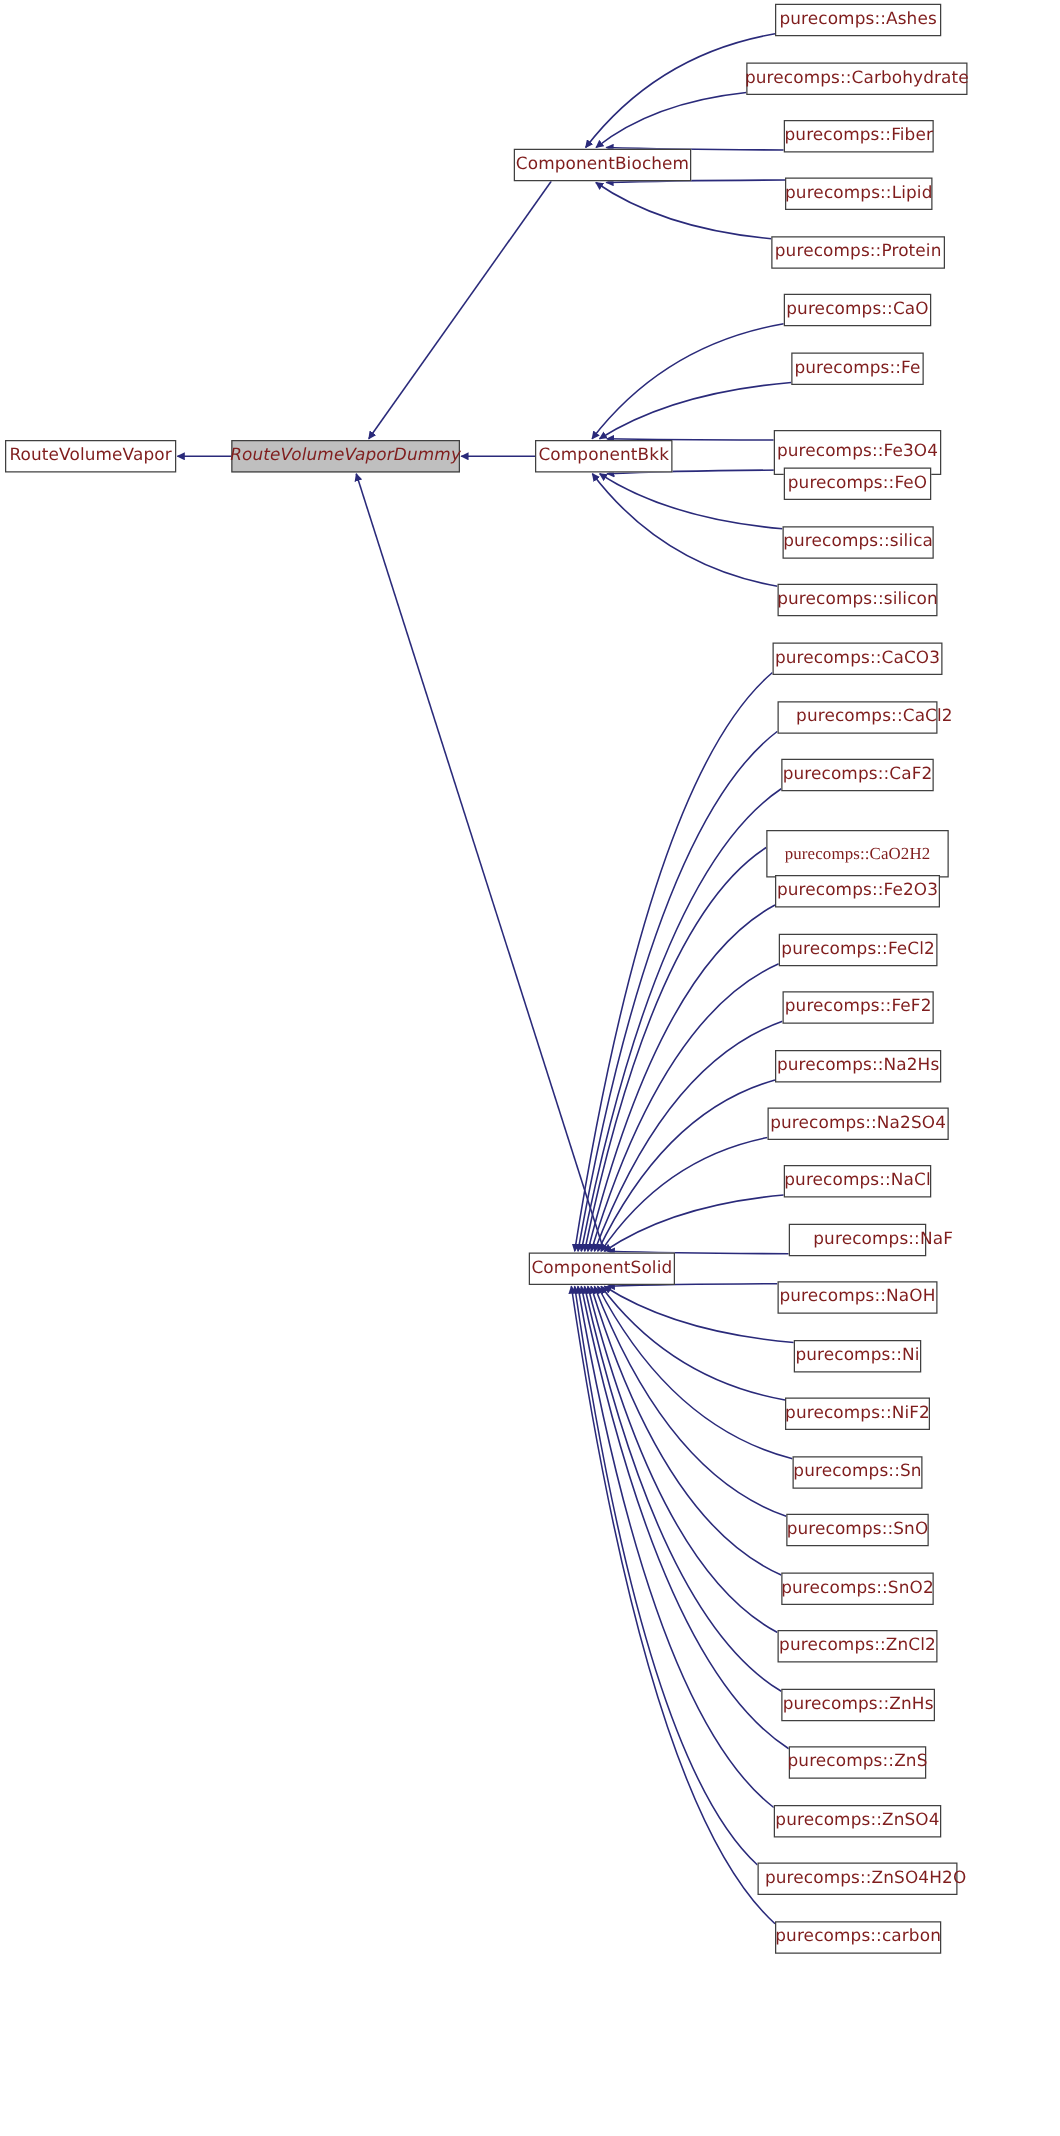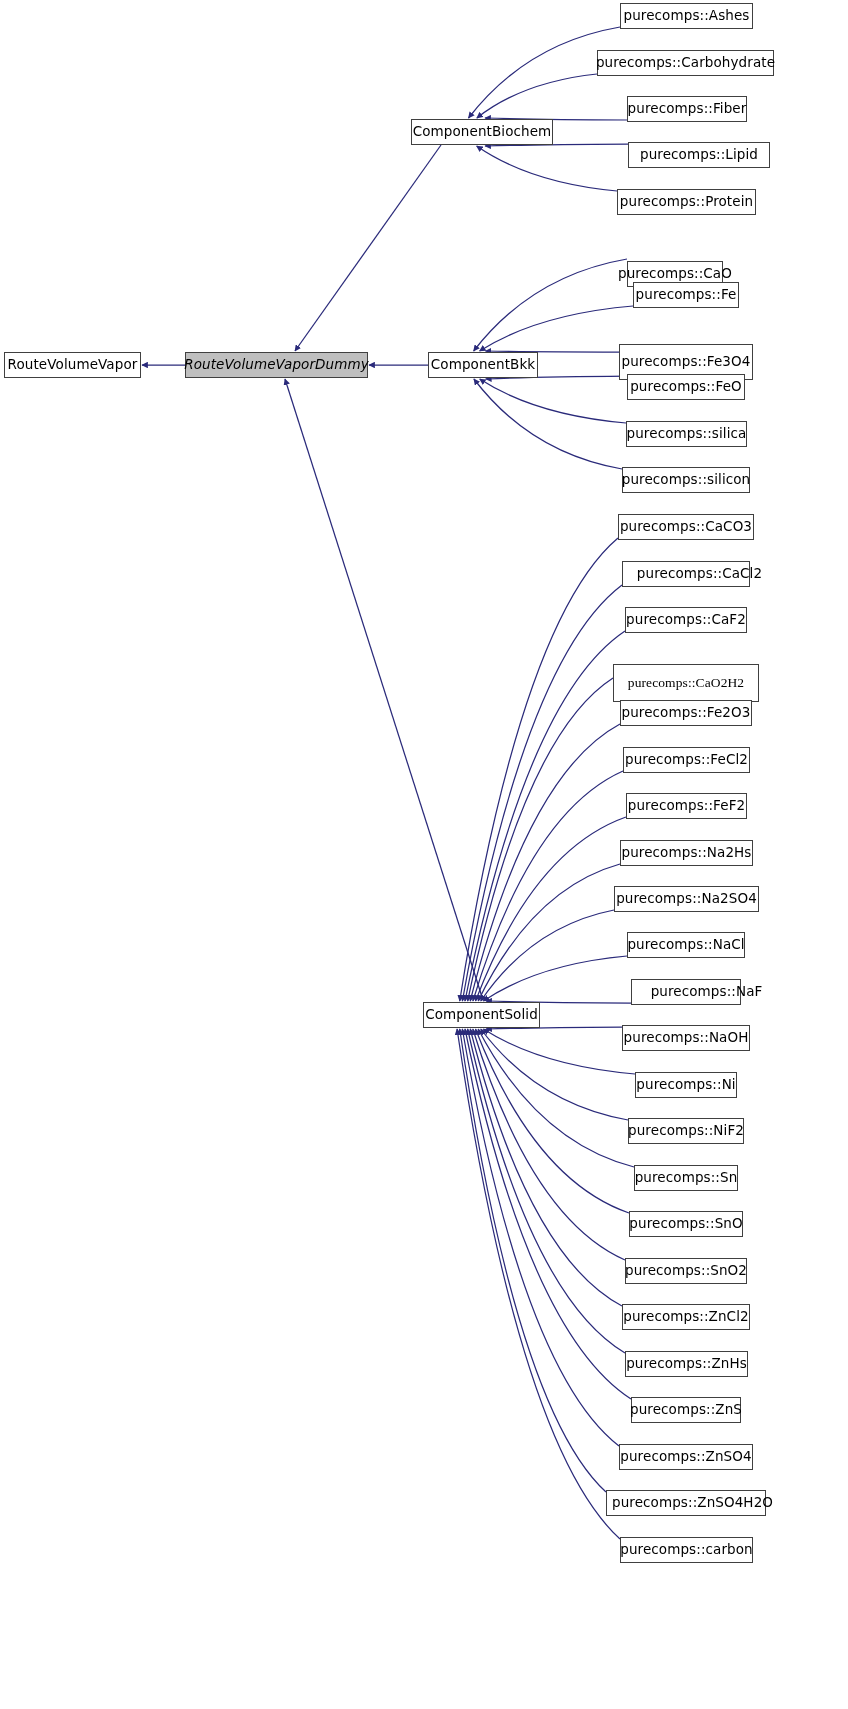--- a/index.html
+++ b/index.html
@@ -16,21 +16,21 @@
     position:absolute;
     left:0;top:0;
     width:848px;height:1709px;
     pointer-events:none;
   }
   .node{
     position:absolute;
     box-sizing:border-box;
     border:1px solid #404040;
     background:#ffffff;
-    color:#000000;
+    color:#7f1d1d;
     font-size:13.5px;
     line-height:1;
     display:flex;
     align-items:center;
     justify-content:center;
     white-space:nowrap;
     letter-spacing:0.1px;
     z-index:5;
     text-align:center;
   }
@@ -113,27 +113,27 @@
     </div>
     <div class="node" style="left: 620px; top: 3px; width: 133px; height: 26px;">
       <span class="node-label">purecomps::Ashes</span>
     </div>
     <div class="node" style="left: 597px; top: 50px; width: 177px; height: 26px;">
       <span class="node-label">purecomps::Carbohydrate</span>
     </div>
     <div class="node" style="left: 627px; top: 96px; width: 120px; height: 26px;">
       <span class="node-label">purecomps::Fiber</span>
     </div>
-    <div class="node" style="left: 628px; top: 142px; width: 142px; height: 26px;">
+    <div class="node" style="left: 628px; top: 142px; width: 118px; height: 26px;">
       <span class="node-label">purecomps::Lipid</span>
     </div>
     <div class="node" style="left: 617px; top: 189px; width: 139px; height: 26px;">
       <span class="node-label">purecomps::Protein</span>
     </div>
-    <div class="node" style="left: 627px; top: 235px; width: 96px; height: 26px; margin-top: 26px;">
+    <div class="node" style="left: 627px; top: 235px; width: 118px; height: 26px;">
       <span class="node-label">purecomps::CaO</span>
     </div>
     <div class="node" style="left: 633px; top: 282px; width: 106px; height: 26px;">
       <span class="node-label">purecomps::Fe</span>
     </div>
     <div class="node" style="left: 619px; top: 344px; width: 134px; height: 36px;">
       <span class="node-label">purecomps::Fe3O4</span>
     </div>
     <div class="node" style="left: 627px; top: 374px; width: 118px; height: 26px;">
       <span class="node-label">purecomps::FeO</span>

